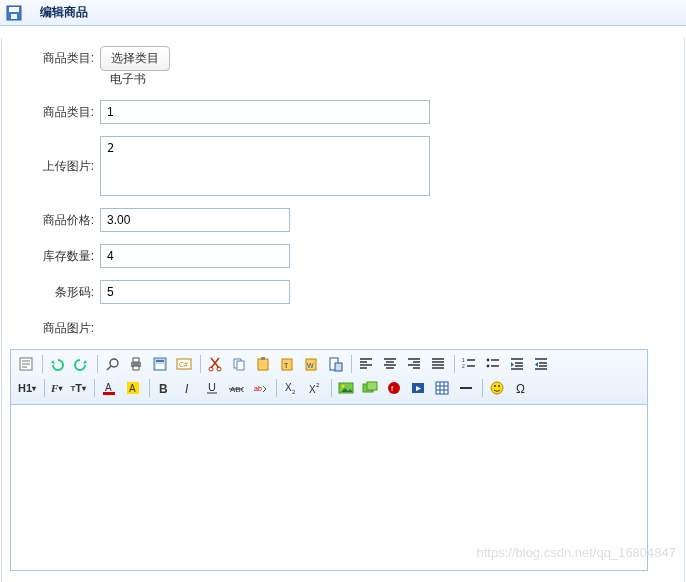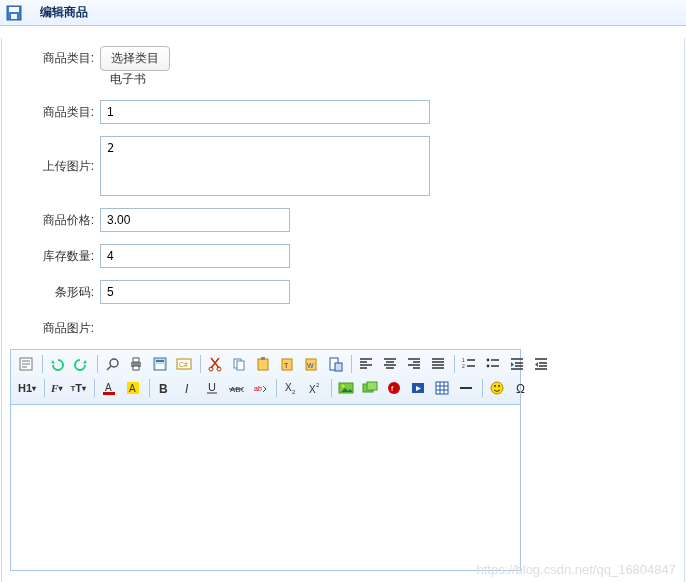--- a/index.html
+++ b/index.html
@@ -75,21 +75,21 @@
     border: 1px solid #a4bed4;
     padding: 4px 6px;
     font-size: 12px;
     resize: none;
     outline: none;
   }
   .sell-label { padding-top: 22px; }
 
   .editor {
     border: 1px solid #aac6e6;
-    width: 511px;
+    width: 638px;
     margin-left: 0;
     background: #fff;
   }
   .toolbar {
     background: linear-gradient(#f7fbff, #e7f0fa);
     border-bottom: 1px solid #aac6e6;
     padding: 3px 4px;
   }
   .toolbar-row {
     display: flex;
@@ -118,21 +118,21 @@
   .tb-btn.wide { width: auto; padding: 0 2px; font-weight: bold; color: #333;}
   .tb-btn svg { width: 16px; height: 16px; display: block; }
   .editor-content {
     height: 165px;
     background: #fff;
   }
   .desc-row { align-items: center; }
   .desc-label { padding-top: 164px; }
   .watermark {
     position: fixed;
-    right: 10px; bottom: 5px;
+    right: 10px; bottom: 22px;
     color: #ddd;
     font-size: 13px;
     font-family: Arial;
   }
 </style>
 </head>
 <body>
 
 <div class="panel-header">
   <span class="save-icon">

